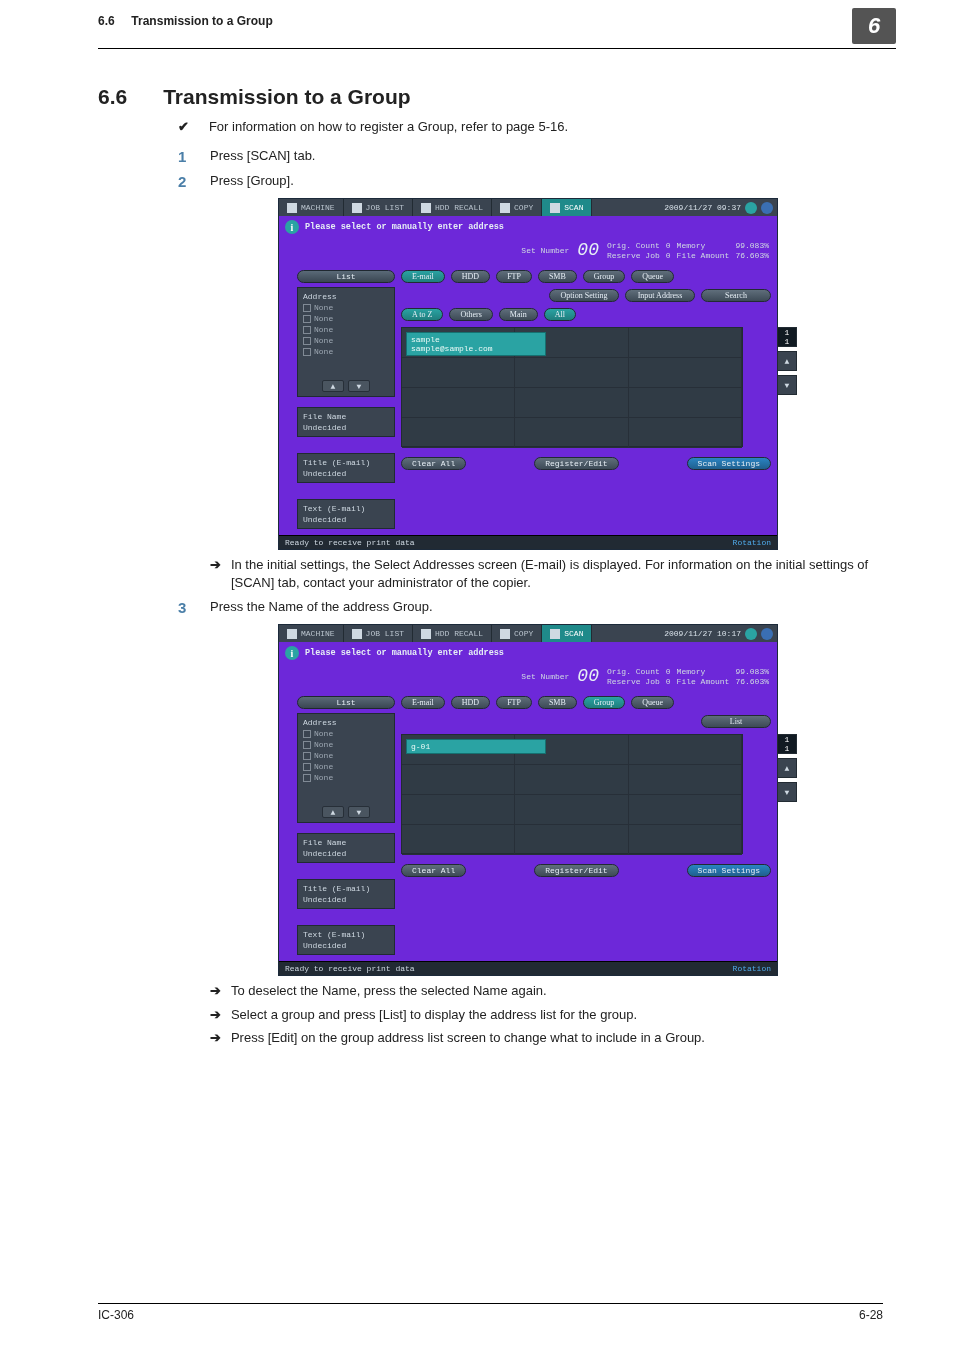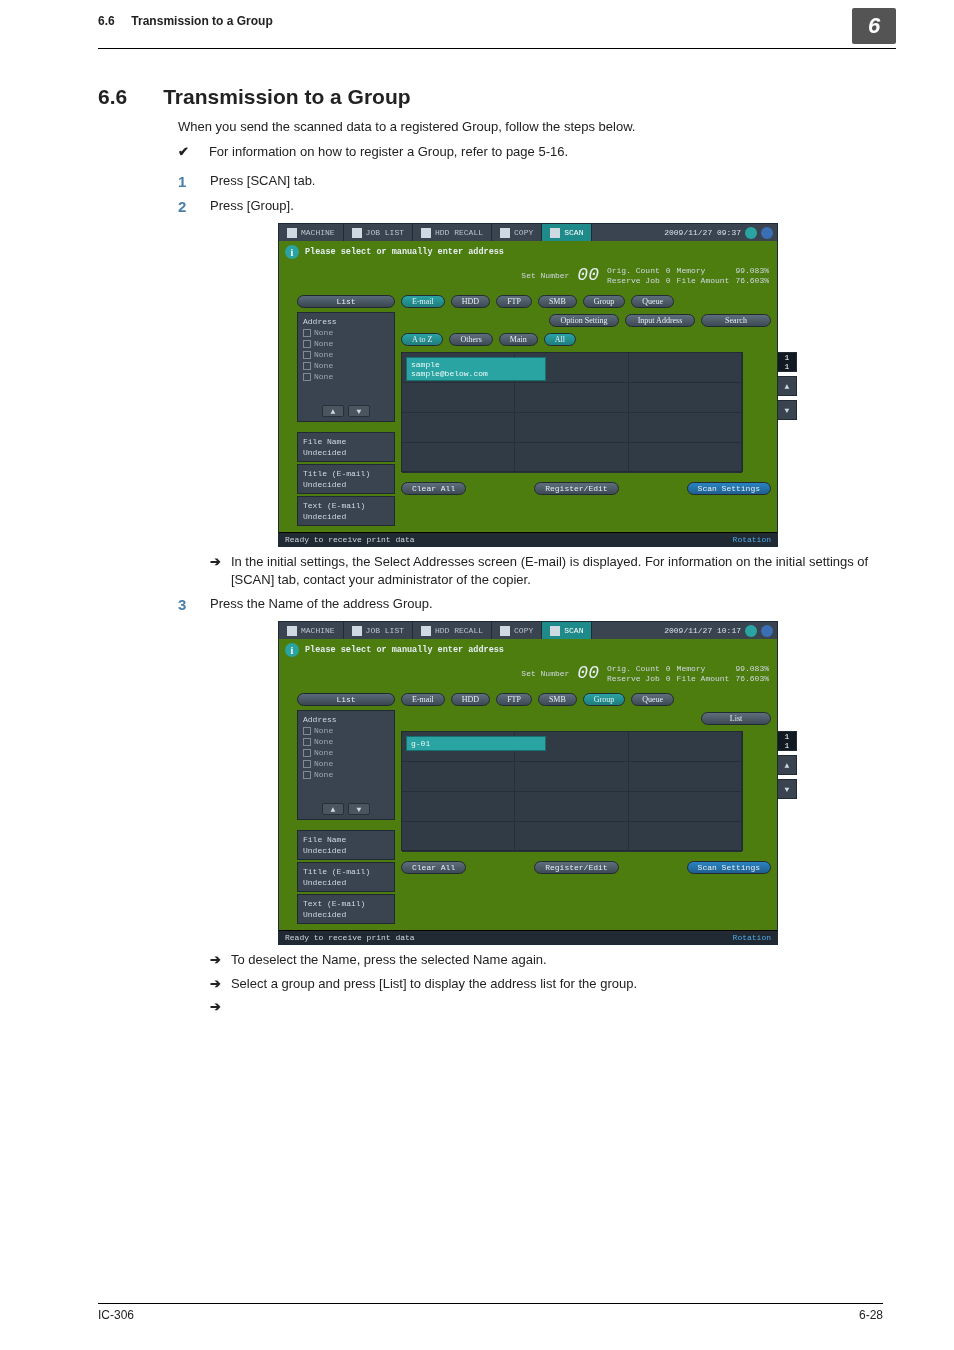--- a/index.html
+++ b/index.html
@@ -86,21 +86,21 @@
     font-size:13px;
     line-height:1.35;
   }
   .sub-arrow-line .arr { font-weight:bold; flex-shrink:0; }
 
   
   .shot {
     width: 500px;
     margin: 6px 0 6px 180px;
     border: 1px solid #1c2a3a;
-    background: #4d7c0f;
+    background: #6d28d9;
     color: #cfd9e2;
     font-family: "Courier New", monospace;
     font-size: 8.5px;
     position: relative;
   }
   .shot .tabbar {
     display:flex;
     align-items:stretch;
     height:17px;
     background:#3a4450;
@@ -184,21 +184,21 @@
     border:1px solid #212a33;
     padding:4px 5px;
     font-size:8px;
     display:flex;flex-direction:column;gap:2px;
   }
   .shot .panel-title { color:#cfd9e2; font-size:8px; }
   .shot .p-row { display:flex; align-items:center; gap:3px; color:#9da8b3;}
   .shot .p-ico { width:8px;height:8px;border:1px solid #808a95; }
   .shot .arrowpair { display:flex; gap:4px; justify-content:center; margin-top:22px;}
   .shot .arrowbtn { width:22px;height:12px;background:#4a5560;border:1px solid #272f38;border-radius:2px;display:flex;align-items:center;justify-content:center;color:#cfd9e2;}
-  .shot .stack { display:flex;flex-direction:column;gap:2px;margin-top:6px;}
+  .shot .stack { display:flex;flex-direction:column;gap:16px;margin-top:6px;}
   .shot .stack .panel b { color:#cfd9e2;font-weight:normal;}
   .shot .right {
     flex:1;
     display:flex;flex-direction:column;
     gap:6px;
   }
   .shot .row {
     display:flex; gap:6px; flex-wrap:wrap;font-family:Liberation Serif, serif;
   }
   .shot .pill {
@@ -279,21 +279,20 @@
 </div>
 <hr class="header-rule">
 
 <div class="content">
 
   <div class="h1">
     <span>6.6</span>
     <span>Transmission to a Group</span>
   </div>
 
-  <p class="intro">When you send the scanned data to a registered Group, follow the steps below.</p>
 
   <div class="check-line">
     <span class="tick">✔</span>
     <span>For information on how to register a Group, refer to page 5-16.</span>
   </div>
 
   <div class="step">
     <span class="step-num">1</span>
     <span>Press [SCAN] tab.</span>
   </div>
@@ -423,21 +422,21 @@
               <div class="cell"></div>
               <div class="cell"></div>
             <div class="cell"></div>
               <div class="cell"></div>
               <div class="cell"></div>
             <div class="cell"></div>
               <div class="cell"></div>
               <div class="cell"></div>
             <div class="datacard">
               <div>sample</div>
-              <div>sample@below.com</div>
+              <div>sample@sample.com</div>
             </div>
           </div>
           <div class="sidecol">
             <div class="sq count">
                 <span>1</span>
                 <span>1</span>
               </div>
             <div class="sq">▲</div>
             <div class="sq">▼</div>
           </div>
@@ -611,20 +610,21 @@
   <div class="sub-arrow-line">
     <span class="arr">➔</span>
     <span>To deselect the Name, press the selected Name again.</span>
   </div>
   <div class="sub-arrow-line">
     <span class="arr">➔</span>
     <span>Select a group and press [List] to display the address list for the group.</span>
   </div>
   <div class="sub-arrow-line">
     <span class="arr">➔</span>
+    <span>Press [Edit] on the group address list screen to change what to include in a Group.</span>
   </div>
 
 </div>
 
 <div class="page-footer">
   <hr class="footer-rule">
   <div class="footrow">
     <span>IC-306</span>
     <span>6-28</span>
   </div>

